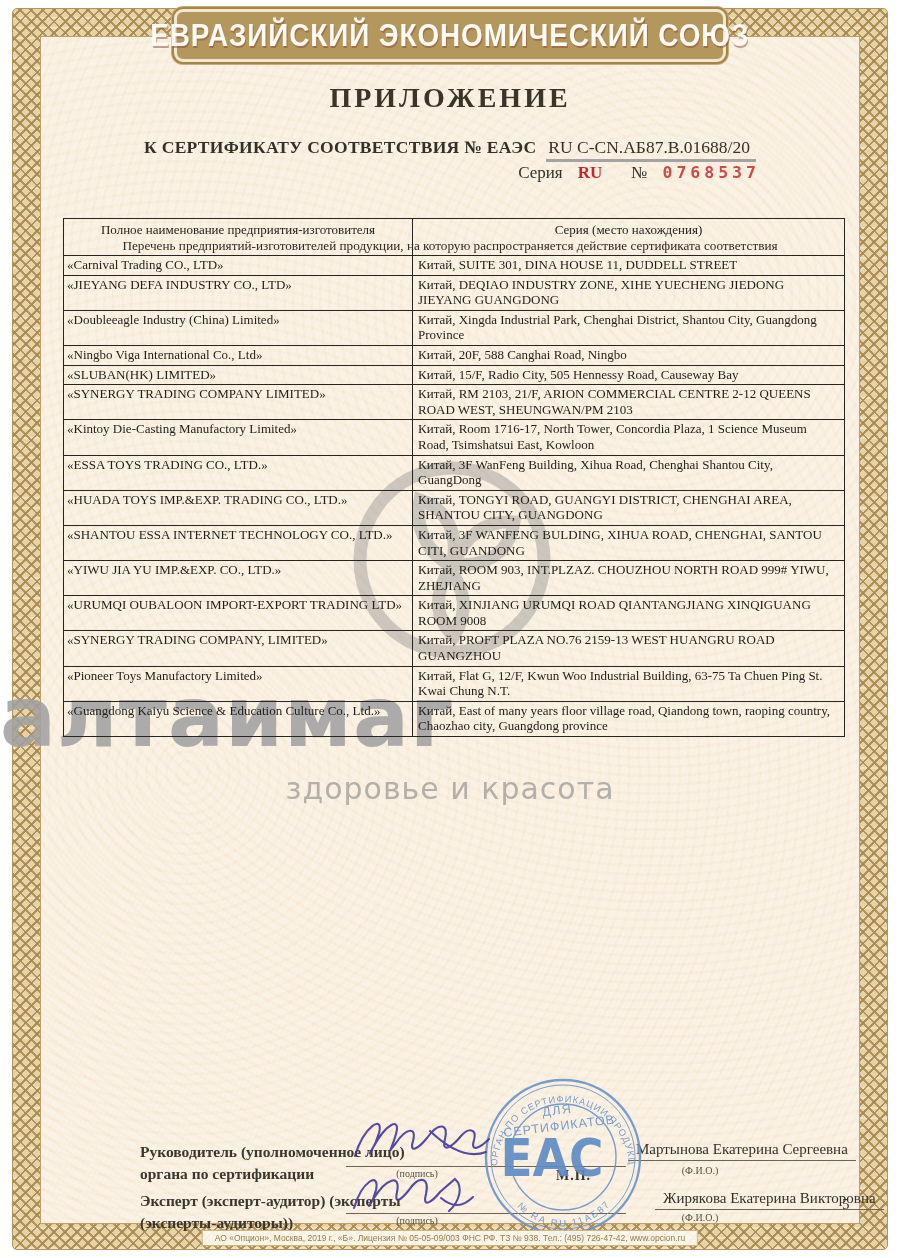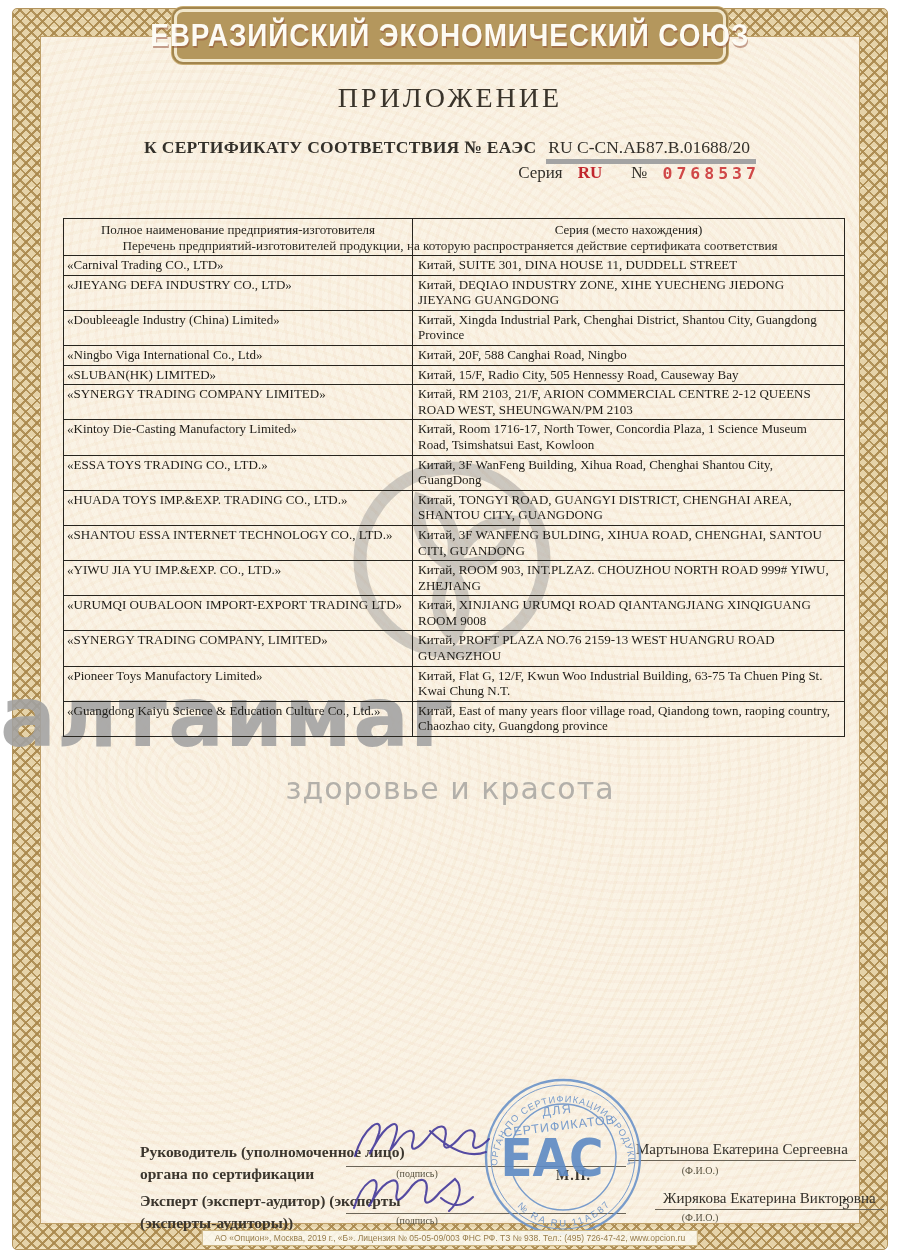--- a/index.html
+++ b/index.html
@@ -28,27 +28,27 @@
   .banner{position:absolute;top:9px;left:50%;transform:translateX(-50%);width:546px;height:47px;
     background:#b4975d;border:3px solid #f1e7cc;border-radius:9px;
     box-shadow:0 0 0 2px #a2854e, 0 0 0 3px #c9ad74;
     display:flex;align-items:center;justify-content:center;z-index:10;}
   .banner span{display:inline-block;transform:scaleX(.9);white-space:nowrap;
     font-family:"Liberation Sans",sans-serif;font-weight:800;font-size:31px;letter-spacing:1px;
     color:#fdfbf4;text-shadow:1px 2px 0 rgba(141,74,52,.5);}
 
   
   .doc-title{position:absolute;top:82px;left:0;width:100%;text-align:center;
-    font-size:28px;font-weight:normal;letter-spacing:3px;color:#3a342b;z-index:3;}
+    font-size:28px;font-weight:bold;letter-spacing:3px;color:#3a342b;z-index:3;}
   .cert-line{position:absolute;top:137px;left:0;width:100%;display:flex;justify-content:center;
     align-items:baseline;gap:10px;z-index:3;color:#33302a;}
   .cert-line .lbl{font-size:17.5px;font-weight:bold;letter-spacing:.3px;}
-  .cert-line .num{font-size:17.5px;border-bottom:5px solid #a3a3a3;padding:0 6px 1px 2px;}
+  .cert-line .num{font-size:17.5px;border-bottom:3px solid #a3a3a3;padding:0 6px 1px 2px;}
   .seria-line{position:absolute;top:163px;left:0;right:140px;display:flex;justify-content:flex-end;
-    align-items:flex-end;gap:15px;z-index:3;padding-left:20px;}
+    align-items:flex-start;gap:15px;z-index:3;padding-left:20px;}
   .seria-lbl{font-size:17px;color:#33302a;}
   .seria-val{font-size:17px;font-weight:bold;color:#c1272d;}
   .num-sign{font-size:17px;color:#33302a;margin-left:14px;}
   .serial{font-family:"DejaVu Sans Mono",monospace;font-size:16.5px;font-weight:bold;
     color:#d04848;letter-spacing:4px;}
 
   
   .tbl-caption{position:absolute;top:200px;left:0;width:100%;text-align:center;
     font-size:13.2px;color:#2c2a24;z-index:3;margin-top:38px;}
   table.manuf{position:absolute;top:218px;left:63px;width:782px;border-collapse:collapse;

